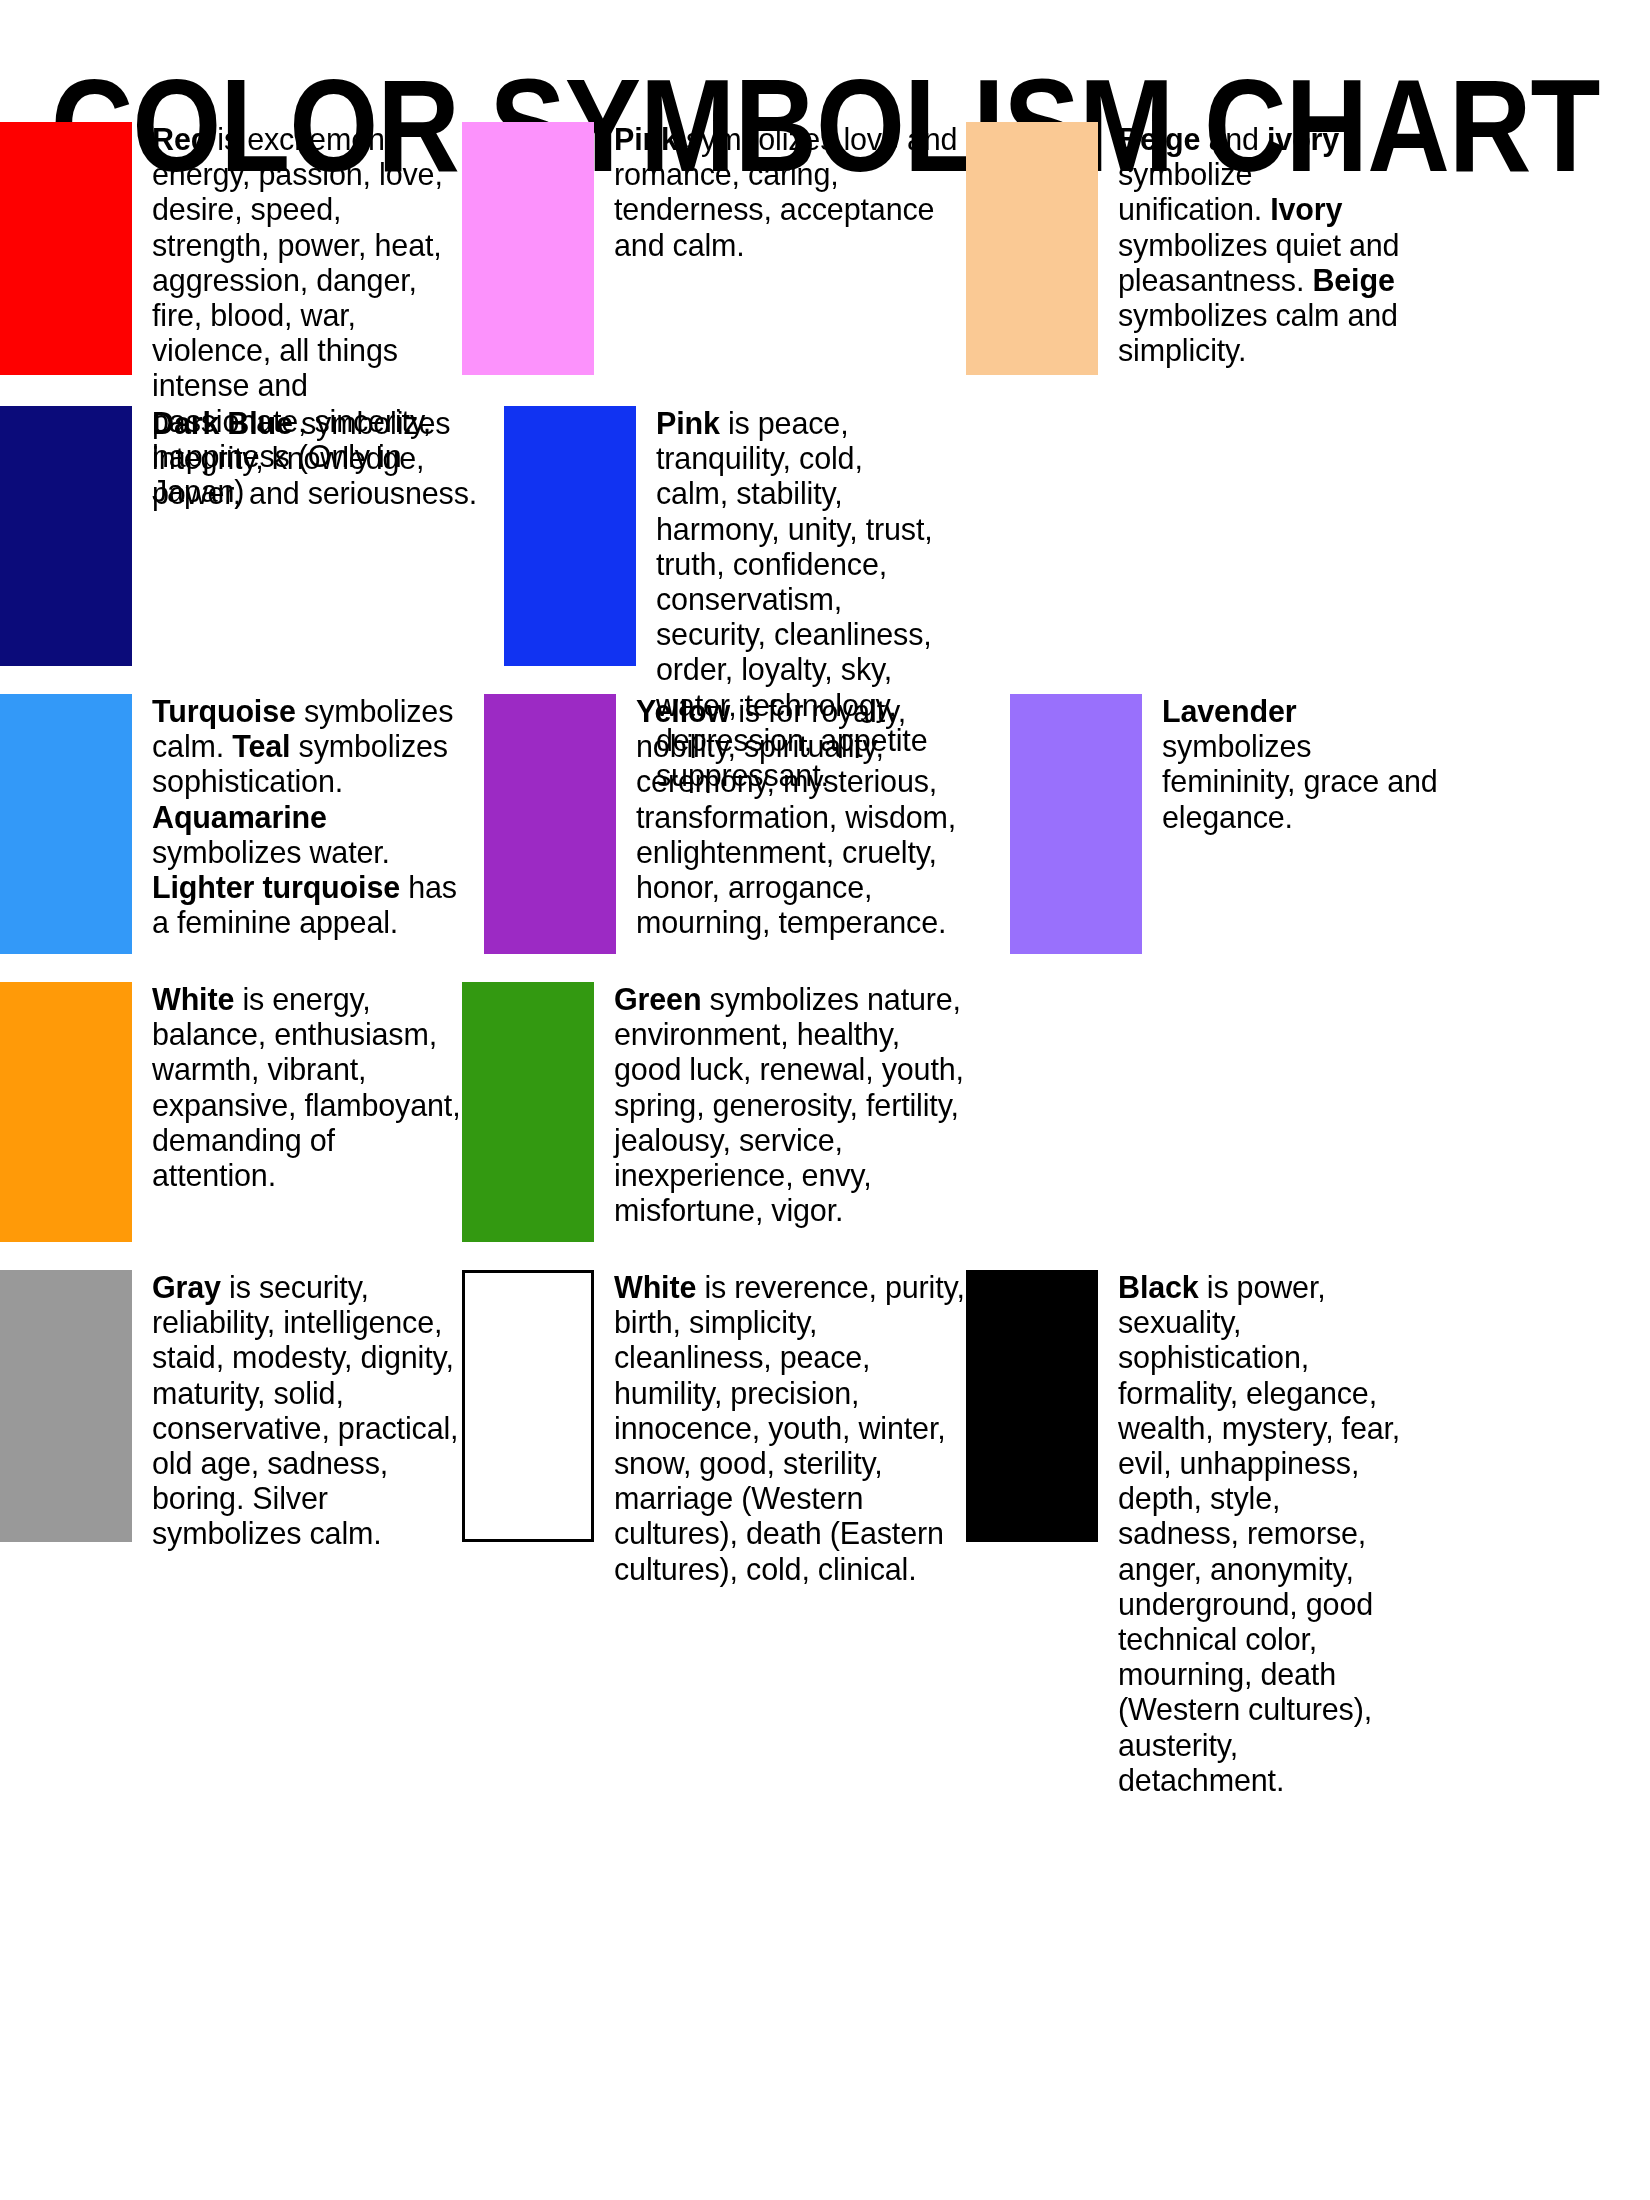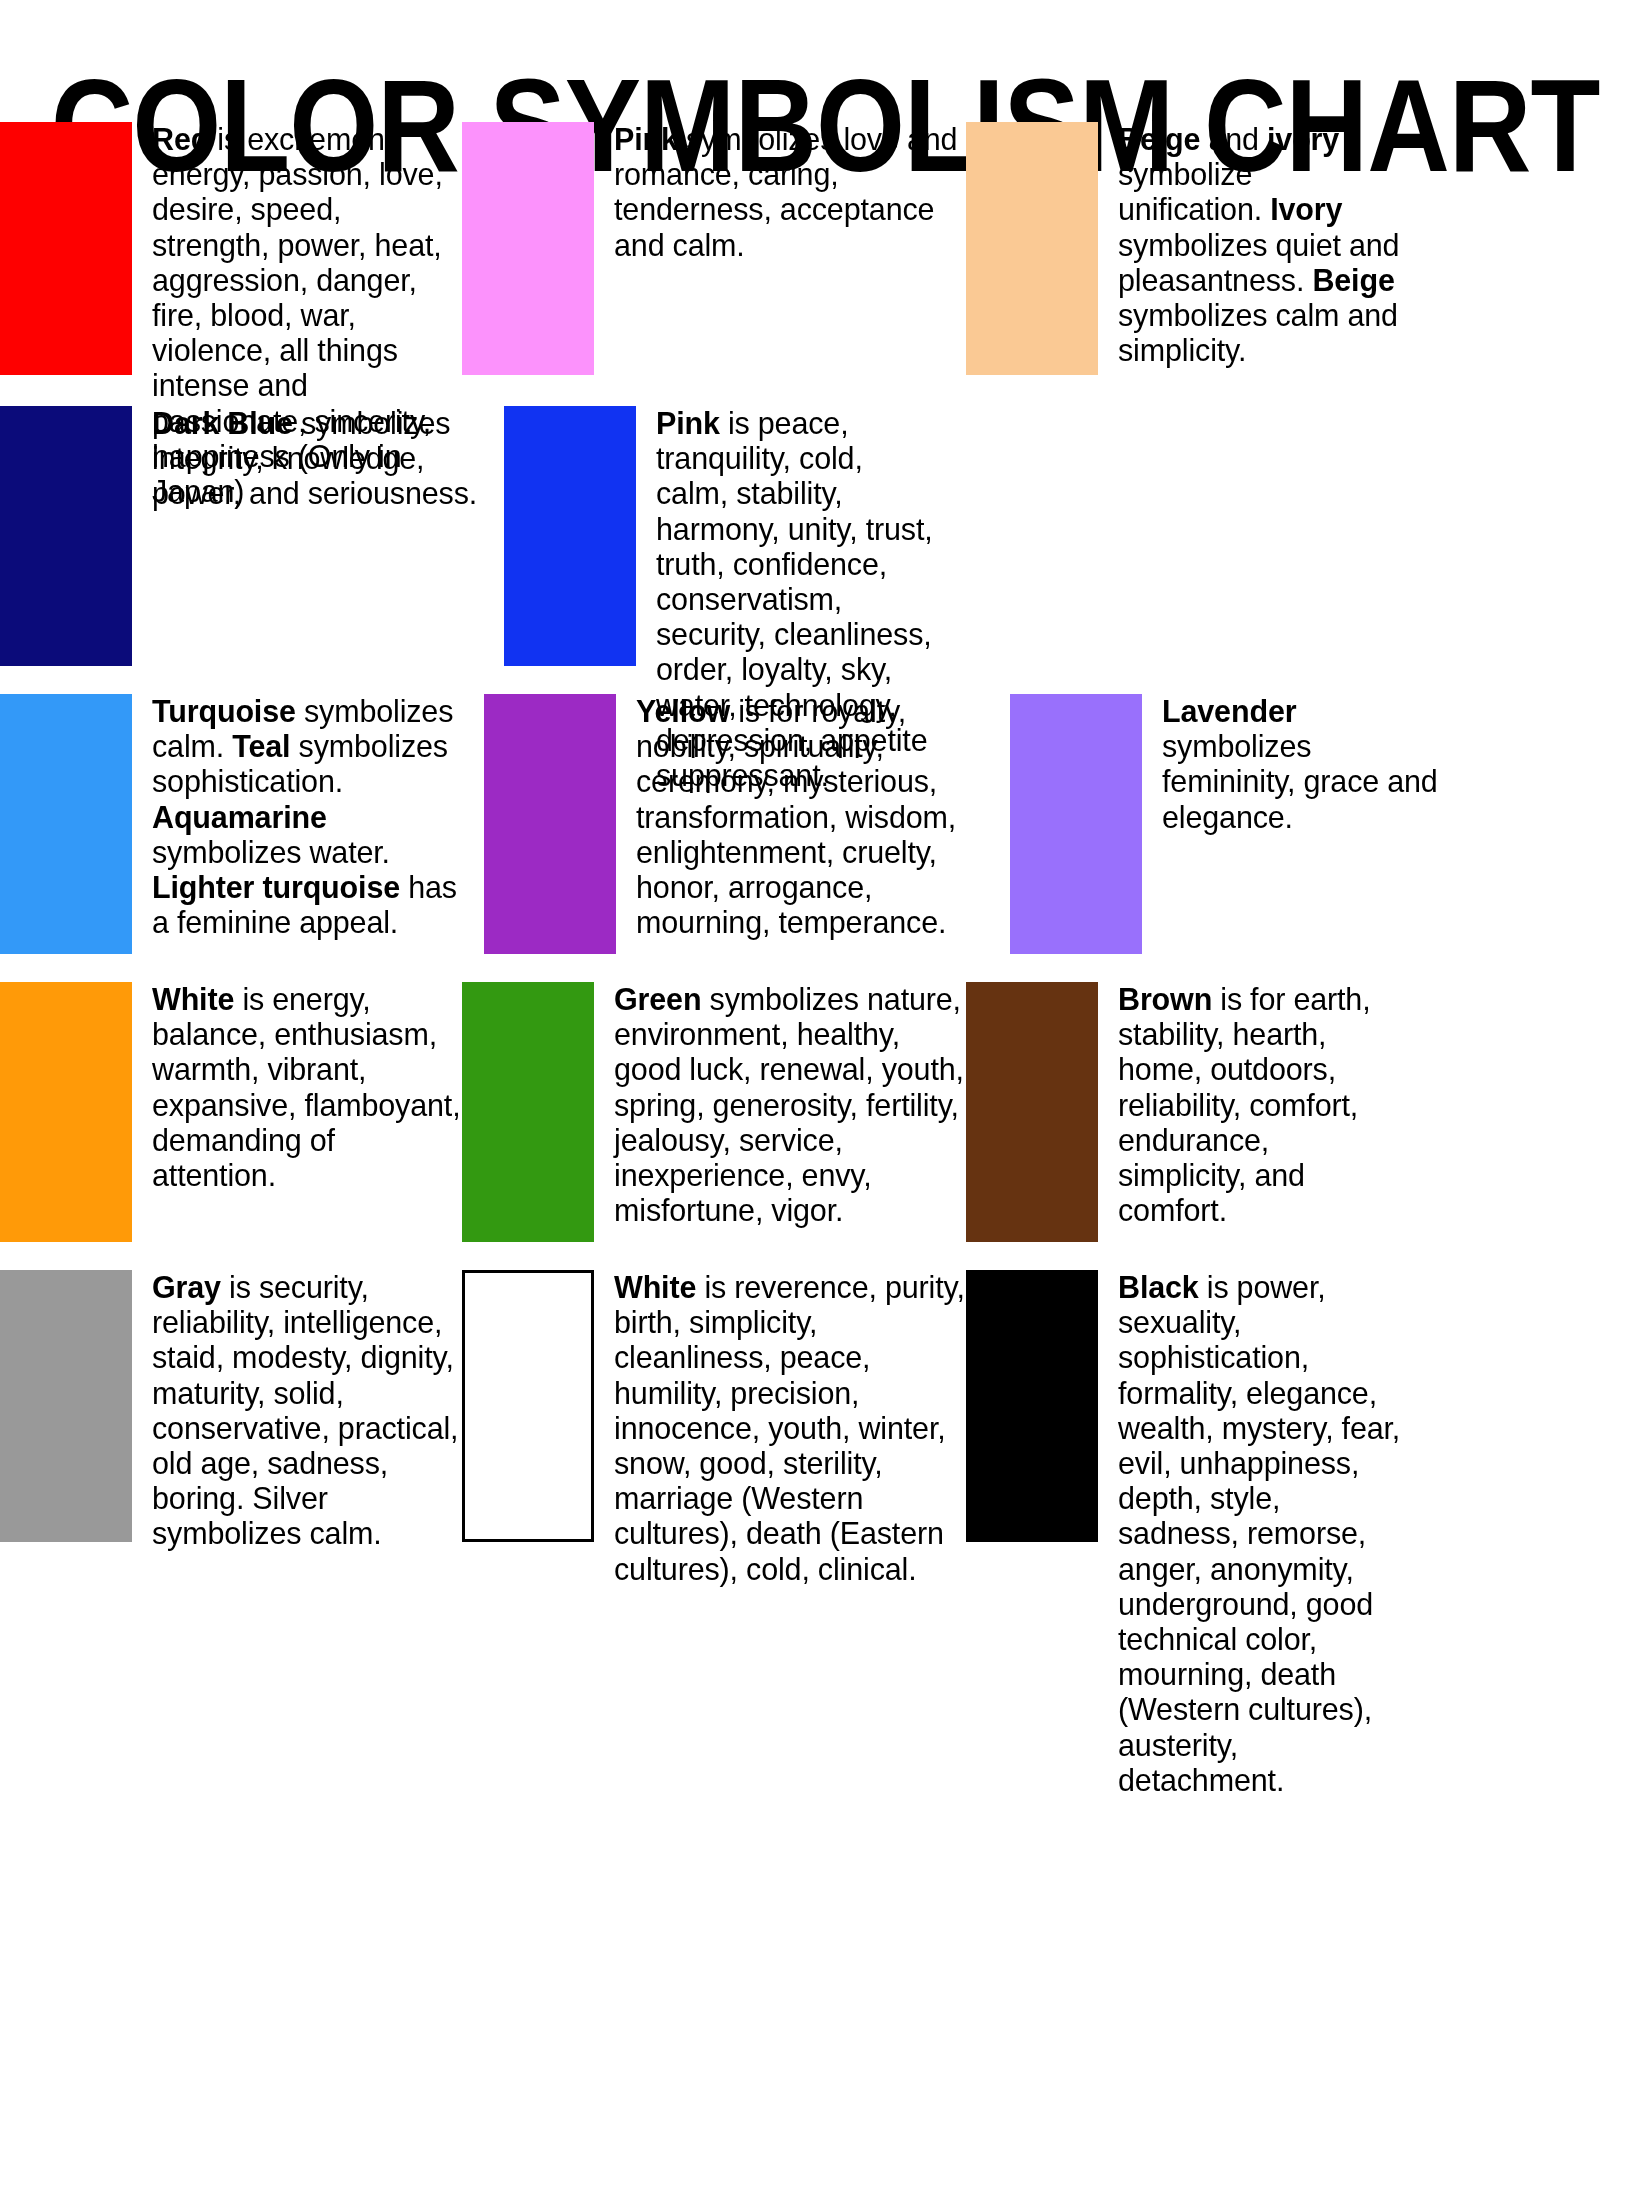--- a/index.html
+++ b/index.html
@@ -138,24 +138,20 @@
 
     <div class="row row-3">
       <div class="cell col-0">
         <div class="swatch" style="height: 260px; background: rgb(255, 154, 8);"></div>
         <div class="desc"><b>White</b> is energy, balance, enthusiasm, warmth, vibrant, expansive, flamboyant, demanding of attention.</div>
       </div>
       <div class="cell col-1">
         <div class="swatch" style="height: 260px; background: rgb(51, 153, 17);"></div>
         <div class="desc"><b>Green</b> symbolizes nature, environment, healthy, good luck, renewal, youth, spring, generosity, fertility, jealousy, service, inexperience, envy, misfortune, vigor.</div>
       </div>
-      <div class="cell col-2">
-        <div class="swatch" style="height: 260px; background: rgb(102, 51, 17);"></div>
-        <div class="desc"><b>Brown</b> is for earth, stability, hearth, home, outdoors, reliability, comfort, endurance, simplicity, and comfort.</div>
-      </div>
     </div>
 
     <div class="row row-4">
       <div class="cell col-0">
         <div class="swatch" style="height: 272px; background: rgb(153, 153, 153);"></div>
         <div class="desc"><b>Gray</b> is security, reliability, intelligence, staid, modesty, dignity, maturity, solid, conservative, practical, old age, sadness, boring. Silver symbolizes calm.</div>
       </div>
       <div class="cell col-1">
         <div class="swatch bordered" style="height: 272px; background: rgb(255, 255, 255);"></div>
         <div class="desc"><b>White</b> is reverence, purity, birth, simplicity, cleanliness, peace, humility, precision, innocence, youth, winter, snow, good, sterility, marriage (Western cultures), death (Eastern cultures), cold, clinical.</div>

